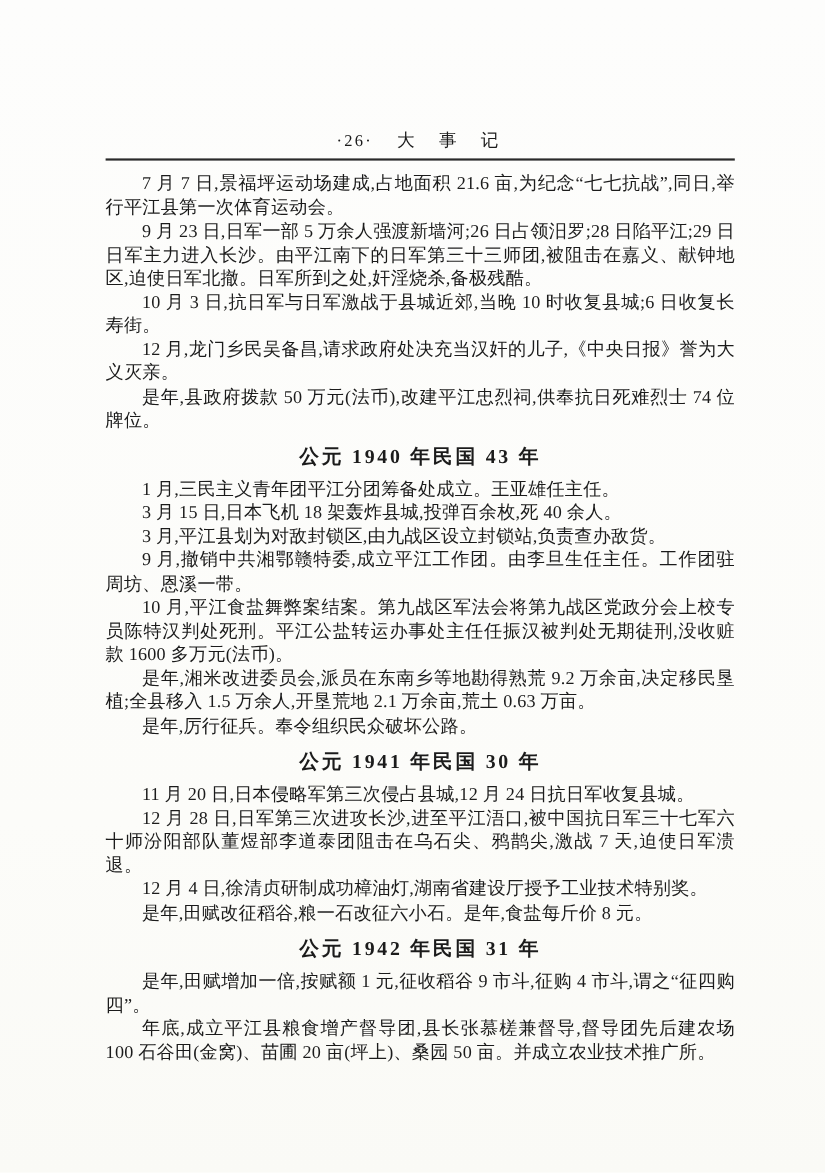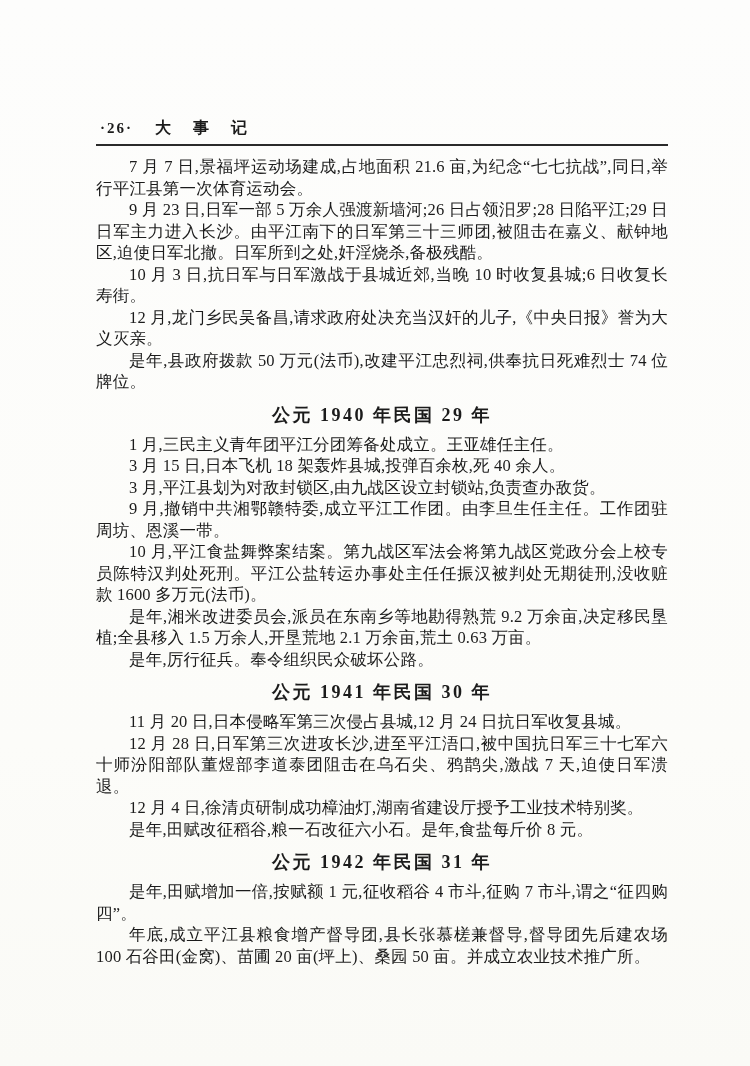--- a/index.html
+++ b/index.html
@@ -18,22 +18,23 @@
     box-sizing: border-box;
     width: 750px;
     height: 1066px;
     padding: 118px 82px 0 96px;
     background: linear-gradient(180deg, #fdfdfc 0%, #fcfcf9 70%, #fafaf6 100%);
   }
   .doc-header {
     display: flex;
     align-items: baseline;
     gap: 22px;
-    font-weight: bold;
+    font-weight: normal;
     padding-left: 4px;
+    justify-content: center;
   }
   .page-num {
     font-size: 15px;
     letter-spacing: 2px;
     white-space: nowrap;
   }
   .doc-title {
     font-size: 16px;
     letter-spacing: 9px;
     white-space: nowrap;
@@ -73,31 +74,31 @@
   </div>
 
   <hr class="rule">
 
   <div class="body-text">
       <p class="para indent">7 月 7 日,景福坪运动场建成,占地面积 21.6 亩,为纪念“七七抗战”,同日,举行平江县第一次体育运动会。</p>
       <p class="para indent">9 月 23 日,日军一部 5 万余人强渡新墙河;26 日占领汨罗;28 日陷平江;29 日日军主力进入长沙。由平江南下的日军第三十三师团,被阻击在嘉义、献钟地区,迫使日军北撤。日军所到之处,奸淫烧杀,备极残酷。</p>
       <p class="para indent">10 月 3 日,抗日军与日军激战于县城近郊,当晚 10 时收复县城;6 日收复长寿街。</p>
       <p class="para indent">12 月,龙门乡民吴备昌,请求政府处决充当汉奸的儿子,《中央日报》誉为大义灭亲。</p>
       <p class="para indent">是年,县政府拨款 50 万元(法币),改建平江忠烈祠,供奉抗日死难烈士 74 位牌位。</p>
-      <h2 class="sec-heading">公元 1940 年民国 29 年</h2>
+      <h2 class="sec-heading">公元 1940 年民国 43 年</h2>
       <p class="para indent">1 月,三民主义青年团平江分团筹备处成立。王亚雄任主任。</p>
       <p class="para indent">3 月 15 日,日本飞机 18 架轰炸县城,投弹百余枚,死 40 余人。</p>
       <p class="para indent">3 月,平江县划为对敌封锁区,由九战区设立封锁站,负责查办敌货。</p>
       <p class="para indent">9 月,撤销中共湘鄂赣特委,成立平江工作团。由李旦生任主任。工作团驻周坊、恩溪一带。</p>
       <p class="para indent">10 月,平江食盐舞弊案结案。第九战区军法会将第九战区党政分会上校专员陈特汉判处死刑。平江公盐转运办事处主任任振汉被判处无期徒刑,没收赃款 1600 多万元(法币)。</p>
       <p class="para indent">是年,湘米改进委员会,派员在东南乡等地勘得熟荒 9.2 万余亩,决定移民垦植;全县移入 1.5 万余人,开垦荒地 2.1 万余亩,荒土 0.63 万亩。</p>
       <p class="para indent">是年,厉行征兵。奉令组织民众破坏公路。</p>
       <h2 class="sec-heading">公元 1941 年民国 30 年</h2>
       <p class="para indent">11 月 20 日,日本侵略军第三次侵占县城,12 月 24 日抗日军收复县城。</p>
       <p class="para indent">12 月 28 日,日军第三次进攻长沙,进至平江浯口,被中国抗日军三十七军六十师汾阳部队董煜部李道泰团阻击在乌石尖、鸦鹊尖,激战 7 天,迫使日军溃退。</p>
       <p class="para indent">12 月 4 日,徐清贞研制成功樟油灯,湖南省建设厅授予工业技术特别奖。</p>
       <p class="para indent">是年,田赋改征稻谷,粮一石改征六小石。是年,食盐每斤价 8 元。</p>
       <h2 class="sec-heading">公元 1942 年民国 31 年</h2>
-      <p class="para indent">是年,田赋增加一倍,按赋额 1 元,征收稻谷 4 市斗,征购 7 市斗,谓之“征四购四”。</p>
+      <p class="para indent">是年,田赋增加一倍,按赋额 1 元,征收稻谷 9 市斗,征购 4 市斗,谓之“征四购四”。</p>
       <p class="para indent">年底,成立平江县粮食增产督导团,县长张慕槎兼督导,督导团先后建农场 100 石谷田(金窝)、苗圃 20 亩(坪上)、桑园 50 亩。并成立农业技术推广所。</p>
     </div>
 
 </div>
 
 </body></html>

